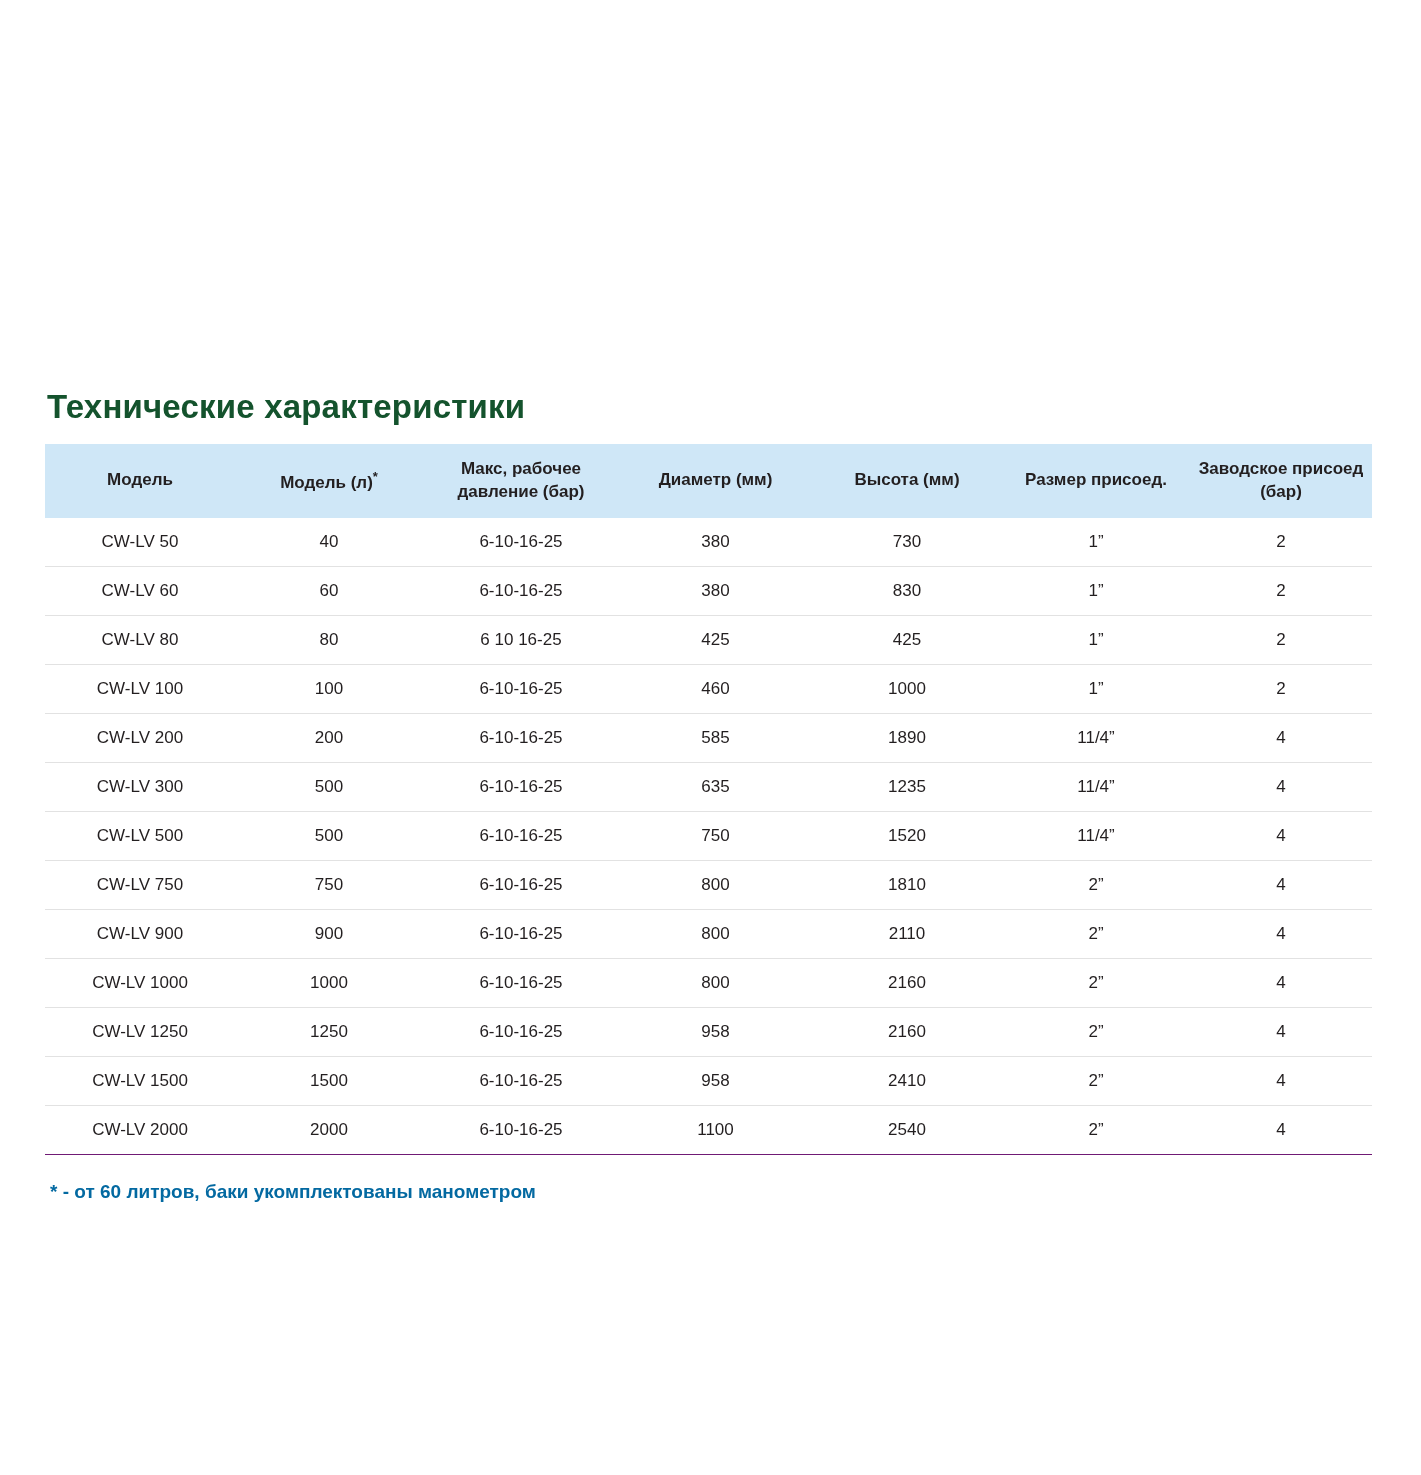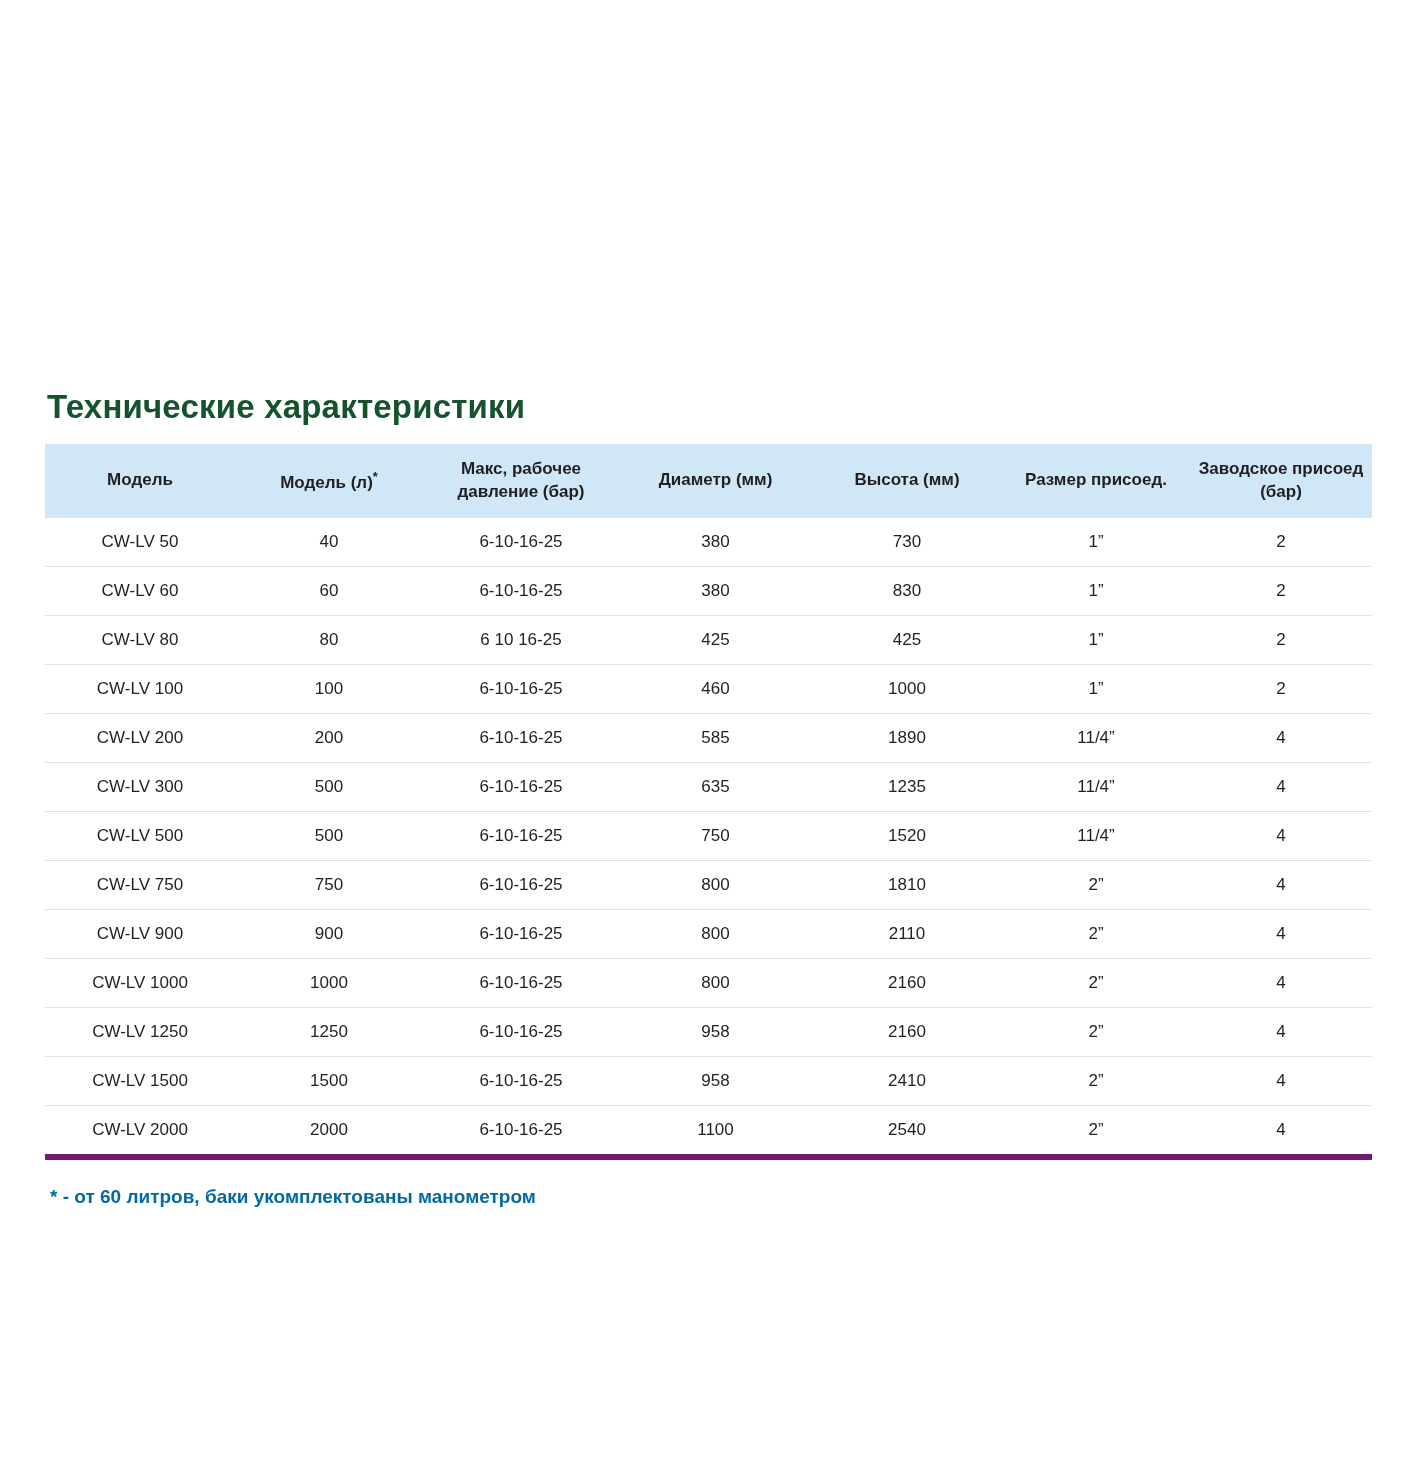--- a/index.html
+++ b/index.html
@@ -61,21 +61,21 @@
   table.spec tbody td {
     font-size: 17px;
     text-align: center;
     padding: 10px 6px;
     border-bottom: 1px solid #e2e2e2;
     color: #231f20;
     height: 28px;
     background: #ffffff;
   }
   table.spec tbody tr:last-child td {
-    border-bottom: 6px solid #701a75;
+    border-bottom: 1px solid #701a75;
   }
   .footnote {
     margin-top: 26px;
     font-size: 19px;
     color: #0369a1;
     margin-left: 5px;
     font-weight: bold;
   }
   .footnote .star {
     font-size: 19px;

